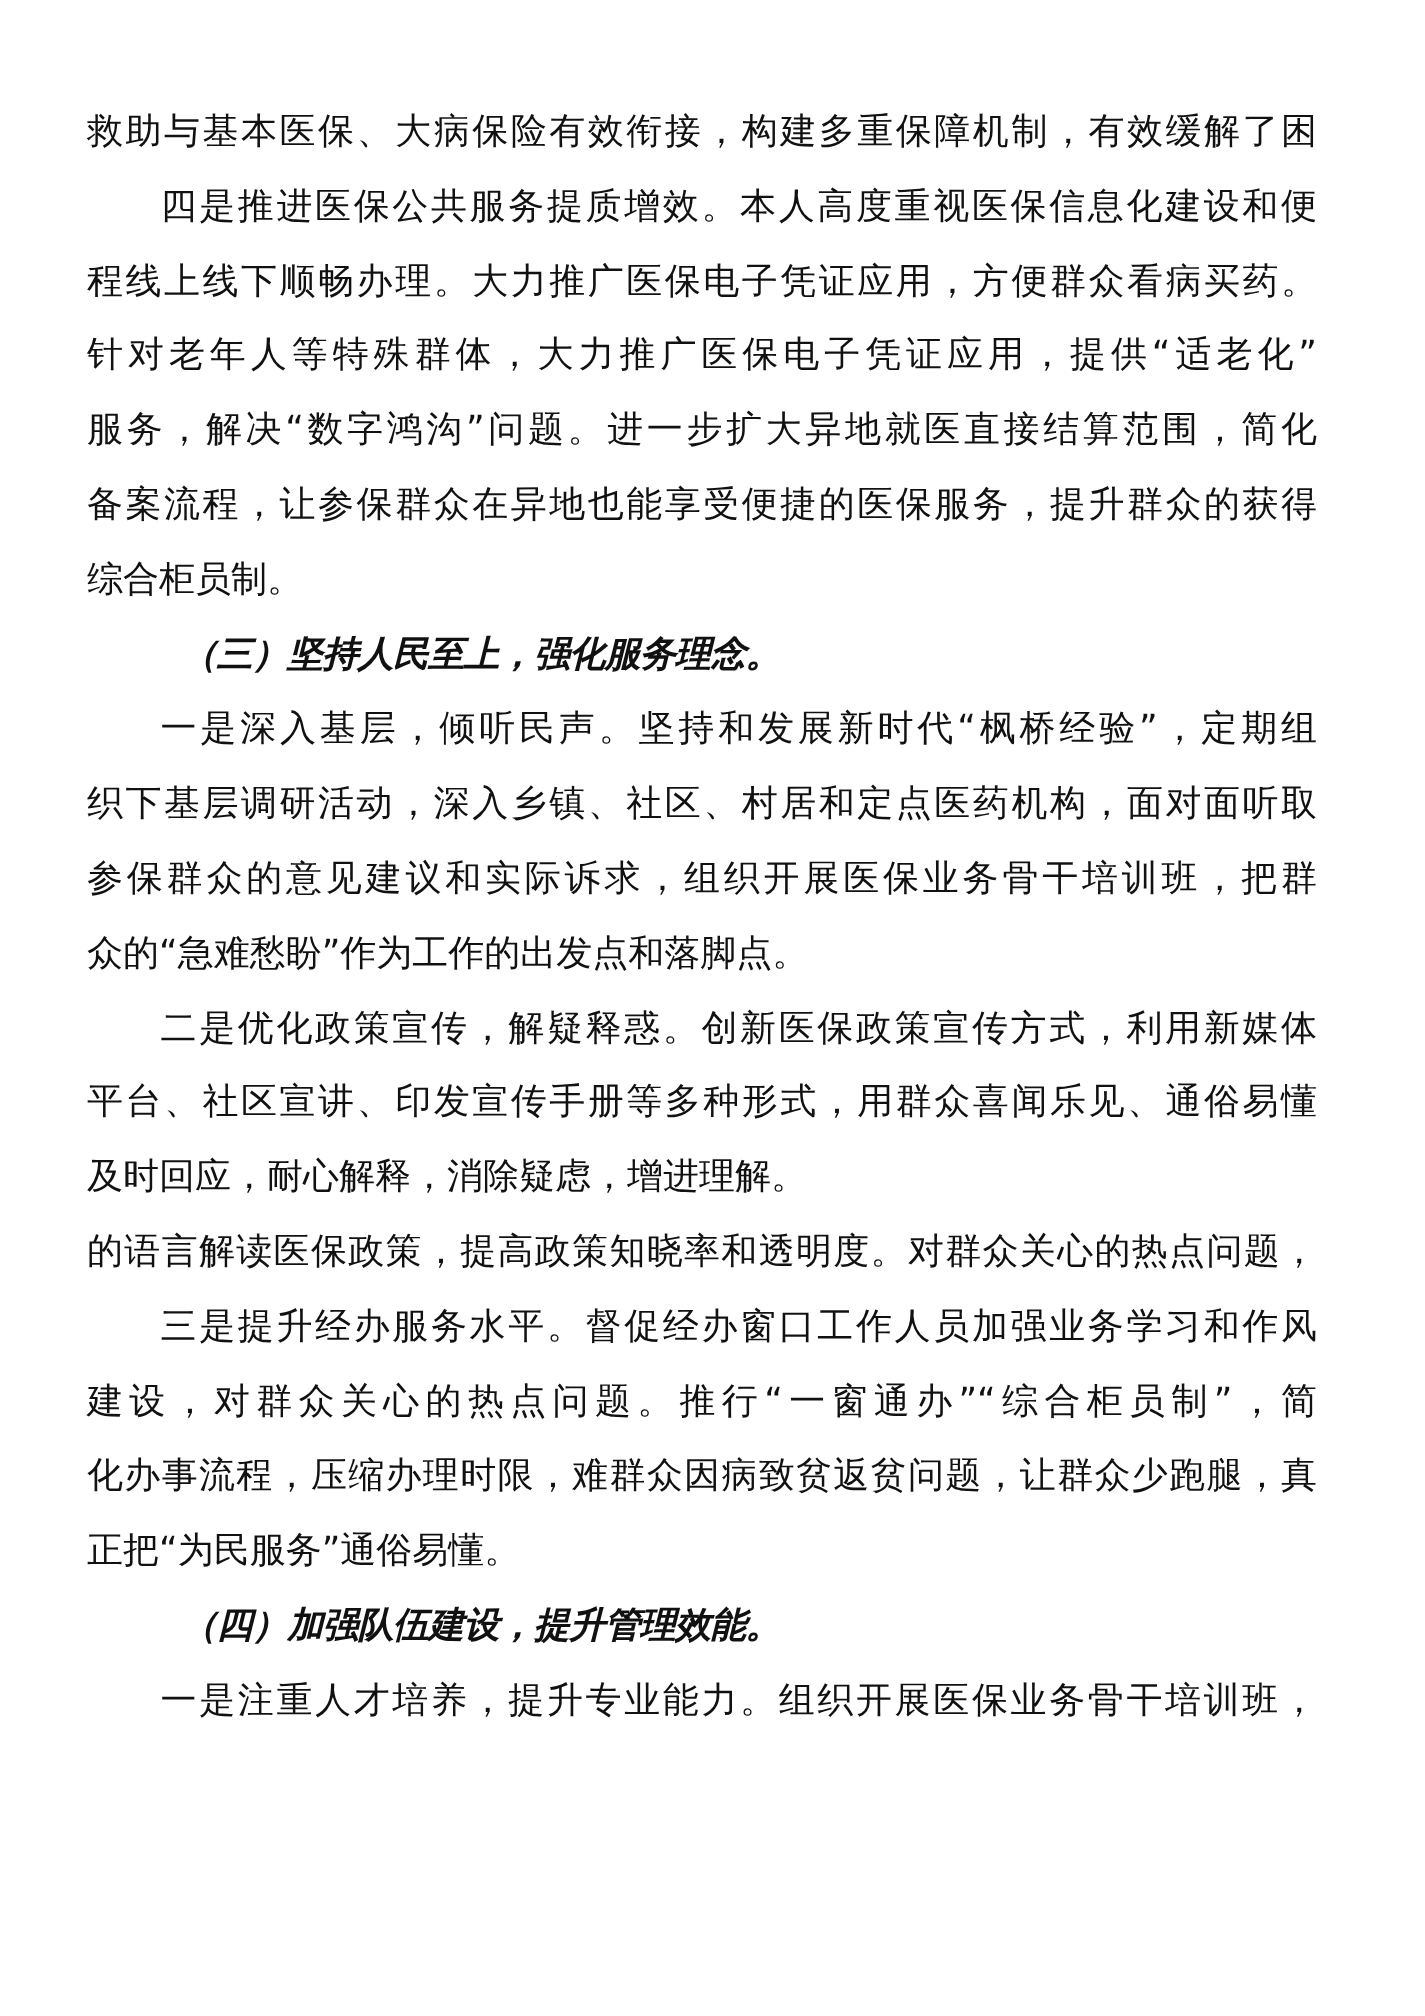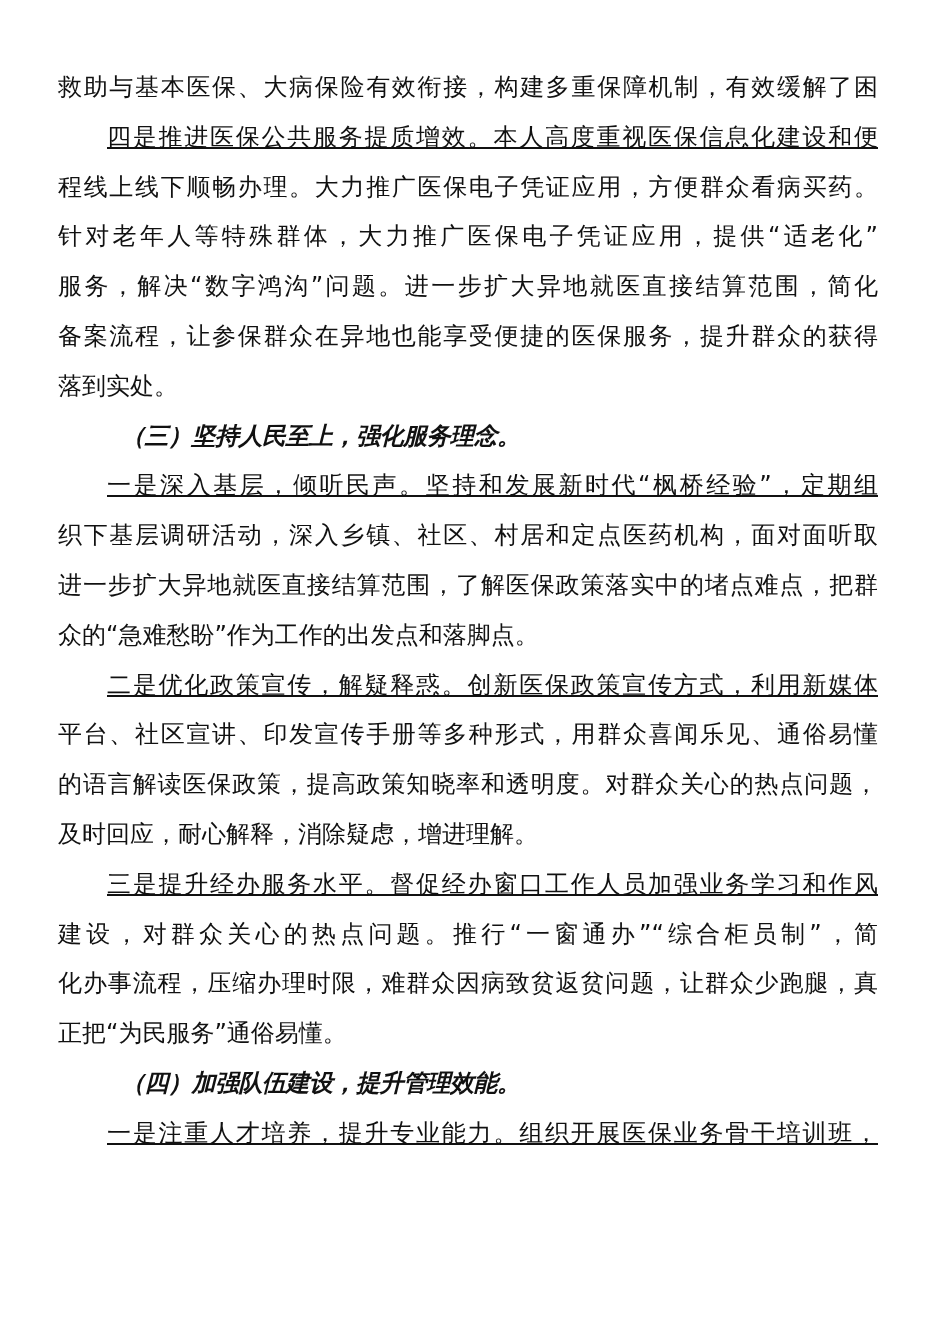--- a/index.html
+++ b/index.html
@@ -7,56 +7,56 @@
     .page {
       position: absolute; left: 58px; top: 63px; width: 820px;
       font-family: "DejaVu Sans", "Liberation Sans", sans-serif;
       font-size: 24px; line-height: 49.8px; color: #111111;
       text-align: justify; text-justify: inter-character;
     }
     .para { margin: 0; }
     .heading { font-weight: bold; padding-left: 63px; letter-spacing: -0.5px; font-style: italic; }
     .line { display: block; white-space: nowrap; text-align: justify; text-align-last: justify; }
     .line.last { text-align-last: left; }
-    .line.first-indent { padding-left: 49px; text-decoration: underline; }
+    .line.first-indent { padding-left: 49px; }
   </style>
 </head>
 <body>
 
 <div class="page">
 
   <p class="para">
     <span class="line">救助与基本医保、大病保险有效衔接，构建多重保障机制，有效缓解了困</span>
   </p>
 
   <p class="para">
     <span class="line first-indent">四是推进医保公共服务提质增效。本人高度重视医保信息化建设和便</span>
     <span class="line">程线上线下顺畅办理。大力推广医保电子凭证应用，方便群众看病买药。</span>
     <span class="line">针对老年人等特殊群体，大力推广医保电子凭证应用，提供“适老化”</span>
     <span class="line">服务，解决“数字鸿沟”问题。进一步扩大异地就医直接结算范围，简化</span>
     <span class="line">备案流程，让参保群众在异地也能享受便捷的医保服务，提升群众的获得</span>
-    <span class="line last">落到实处。</span>
+    <span class="line last">综合柜员制。</span>
   </p>
 
   <p class="para heading">
     <span class="line last">（三）坚持人民至上，强化服务理念。</span>
   </p>
 
   <p class="para">
     <span class="line first-indent">一是深入基层，倾听民声。坚持和发展新时代“枫桥经验”，定期组</span>
     <span class="line">织下基层调研活动，深入乡镇、社区、村居和定点医药机构，面对面听取</span>
-    <span class="line">进一步扩大异地就医直接结算范围，了解医保政策落实中的堵点难点，把群</span>
+    <span class="line">参保群众的意见建议和实际诉求，组织开展医保业务骨干培训班，把群</span>
     <span class="line last">众的“急难愁盼”作为工作的出发点和落脚点。</span>
   </p>
 
   <p class="para">
     <span class="line first-indent">二是优化政策宣传，解疑释惑。创新医保政策宣传方式，利用新媒体</span>
     <span class="line">平台、社区宣讲、印发宣传手册等多种形式，用群众喜闻乐见、通俗易懂</span>
+    <span class="line last">及时回应，耐心解释，消除疑虑，增进理解。</span>
     <span class="line">的语言解读医保政策，提高政策知晓率和透明度。对群众关心的热点问题，</span>
-    <span class="line last">及时回应，耐心解释，消除疑虑，增进理解。</span>
   </p>
 
   <p class="para">
     <span class="line first-indent">三是提升经办服务水平。督促经办窗口工作人员加强业务学习和作风</span>
     <span class="line">建设，对群众关心的热点问题。推行“一窗通办”“综合柜员制”，简</span>
     <span class="line">化办事流程，压缩办理时限，难群众因病致贫返贫问题，让群众少跑腿，真</span>
     <span class="line last">正把“为民服务”通俗易懂。</span>
   </p>
 
   <p class="para heading">

